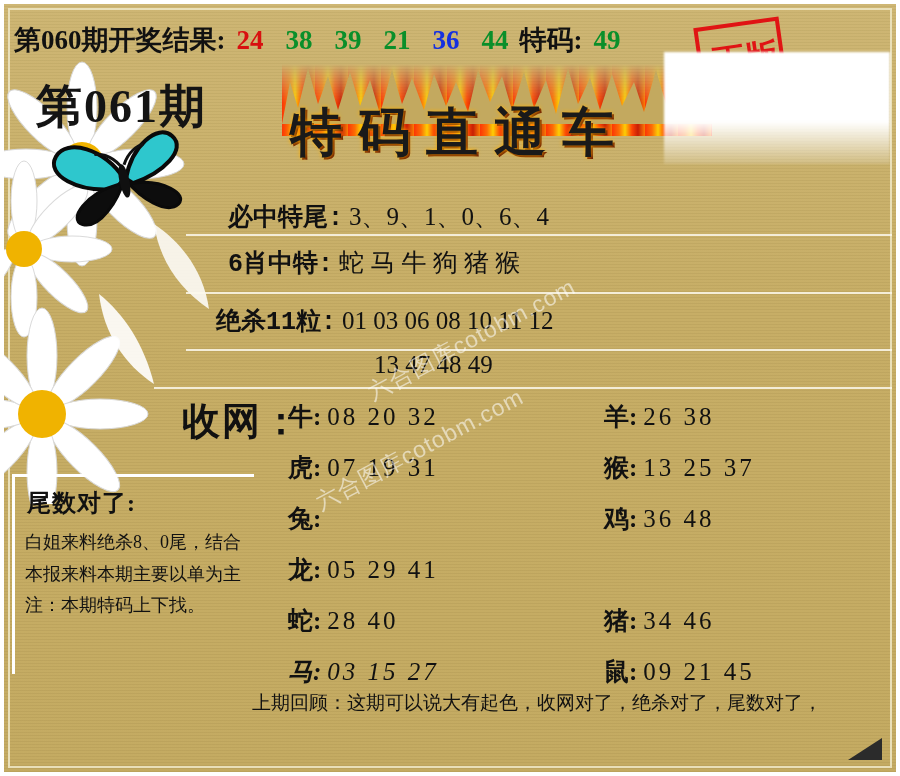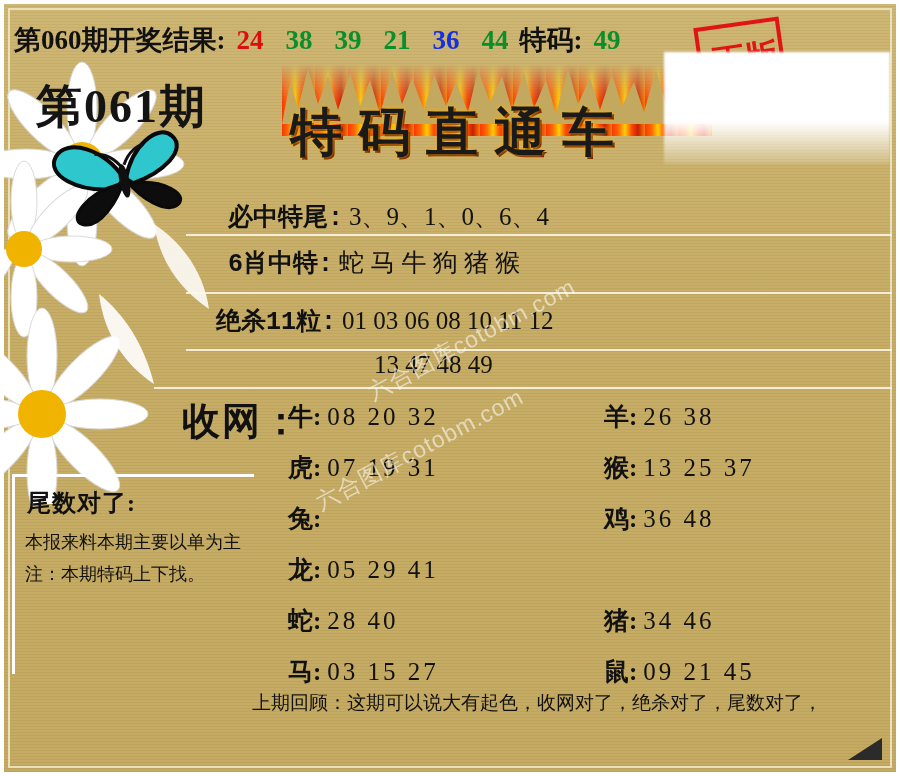--- a/index.html
+++ b/index.html
@@ -270,21 +270,21 @@
   </div>
   <div class="zodiac" style="left:284px;top:498px;">
     <span class="zn">兔:</span><span class="znum"></span>
   </div>
   <div class="zodiac" style="left:284px;top:549px;">
     <span class="zn">龙:</span><span class="znum">05  29  41</span>
   </div>
   <div class="zodiac" style="left:284px;top:600px;">
     <span class="zn">蛇:</span><span class="znum">28  40</span>
   </div>
-  <div class="zodiac" style="left:284px;top:651px;">
+  <div class="zodiac" style="left:284px;top:651px;font-style:italic;">
     <span class="zn">马:</span><span class="znum">03  15  27</span>
   </div>
 
   <div class="zodiac" style="left:600px;top:396px;">
     <span class="zn">羊:</span><span class="znum">26  38</span>
   </div>
   <div class="zodiac" style="left:600px;top:447px;">
     <span class="zn">猴:</span><span class="znum">13  25  37</span>
   </div>
   <div class="zodiac" style="left:600px;top:498px;">
@@ -292,20 +292,21 @@
   </div>
   <div class="zodiac" style="left:600px;top:600px;">
     <span class="zn">猪:</span><span class="znum">34  46</span>
   </div>
   <div class="zodiac" style="left:600px;top:651px;">
     <span class="zn">鼠:</span><span class="znum">09  21  45</span>
   </div>
 
   <div id="left-panel">
     <h3>尾数对了:</h3>
+    <p>白姐来料绝杀8、0尾，结合</p>
     <p>本报来料本期主要以单为主</p>
     <p>注：本期特码上下找。</p>
   </div>
 
   <div id="review">
     <div class="r1">上期回顾：这期可以说大有起色，收网对了，绝杀对了，尾数对了，</div>
   </div>
 
   <div id="corner-tri"></div>
 

